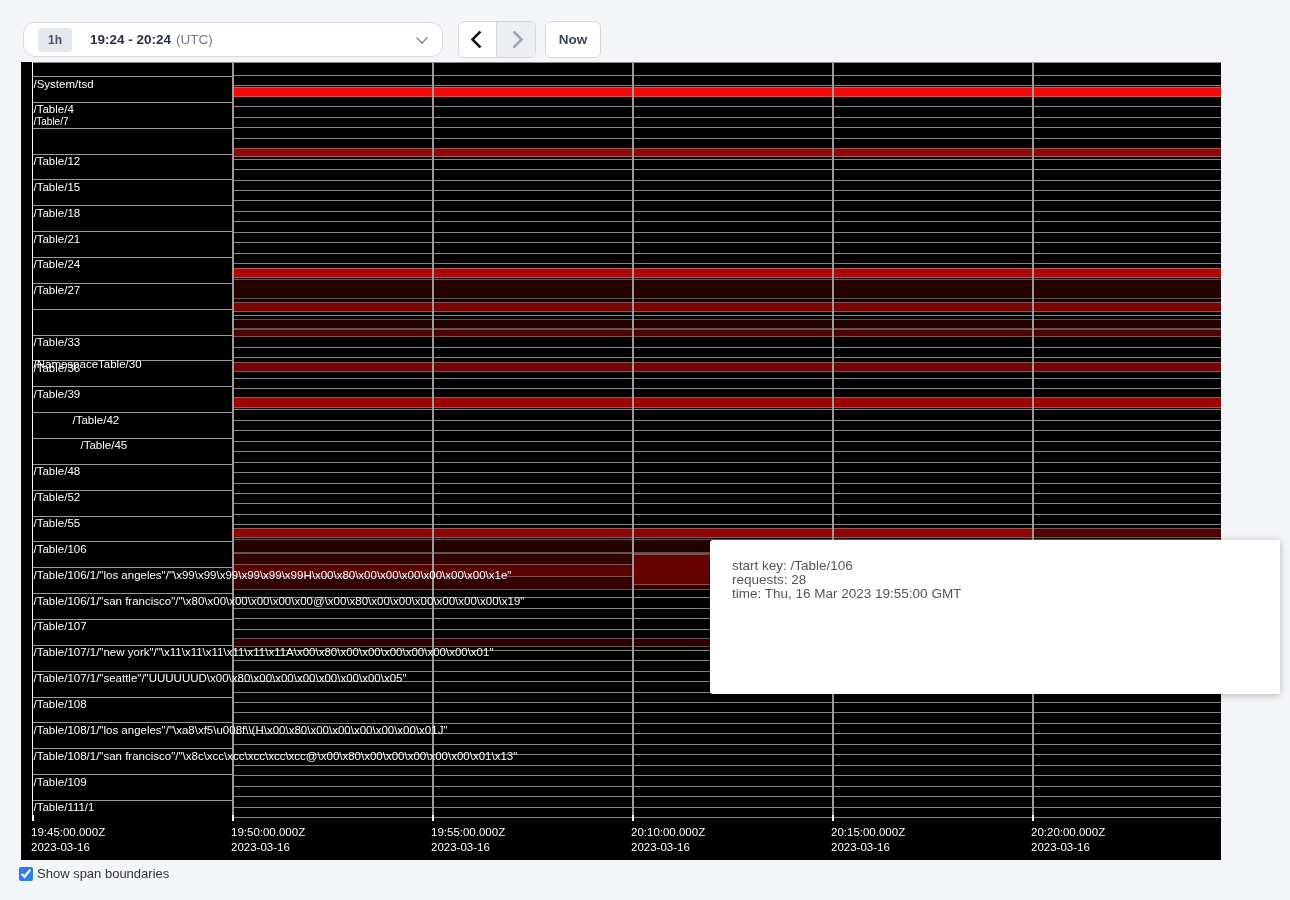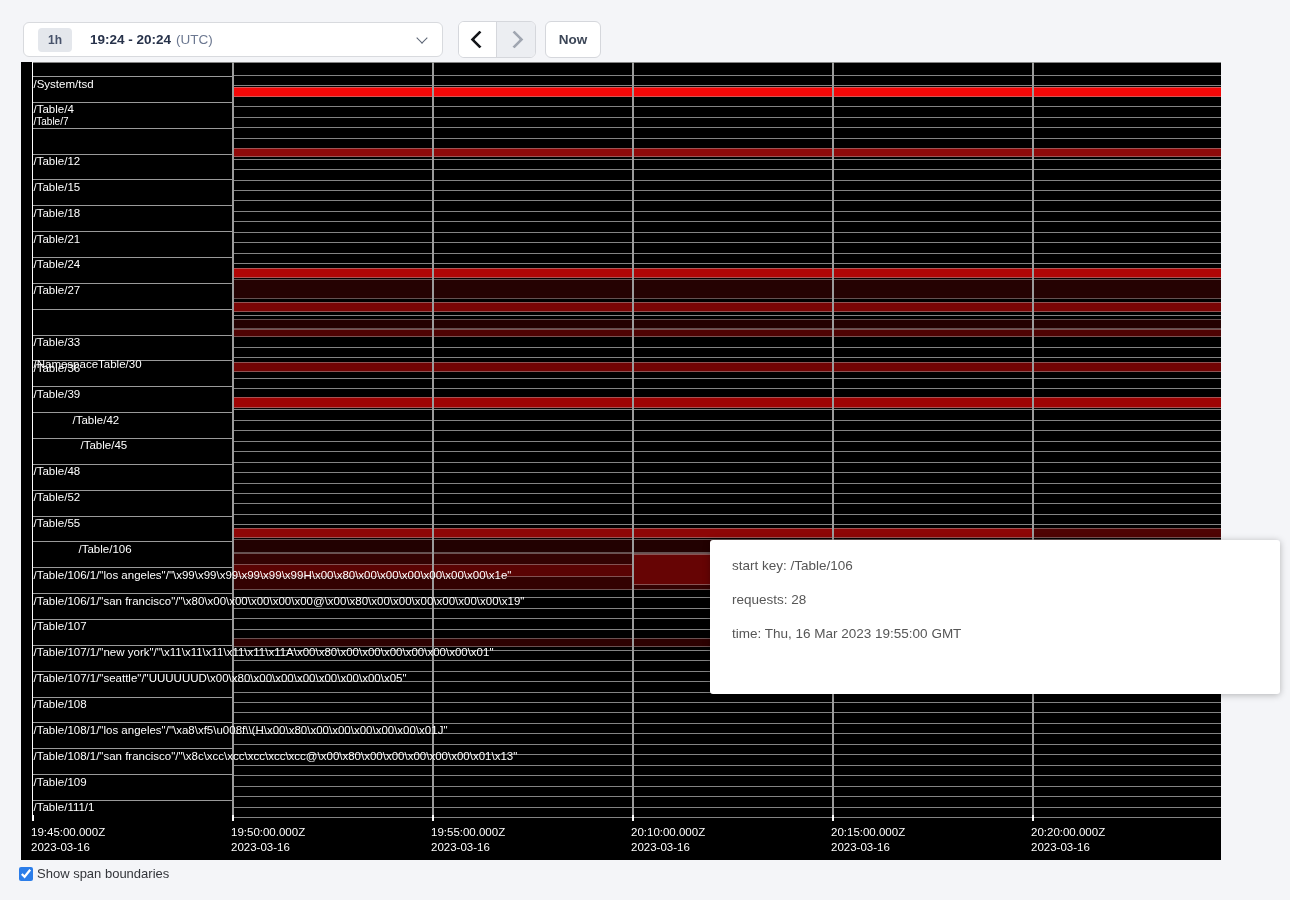--- a/index.html
+++ b/index.html
@@ -6,21 +6,21 @@
   body{
     width:1290px;height:900px;
     background:#f4f5f8;
     font-family:"Liberation Sans",sans-serif;
     position:relative;
     overflow:hidden;
   }
   
   .time-select{
     position:absolute;left:23px;top:22px;width:420px;height:35px;
-    background:#fff;border:1px solid #d8dade;border-radius:6px;
+    background:#fff;border:1px solid #d8dade;border-radius:12px;
     display:flex;align-items:center;box-sizing:border-box;
     padding:0 16px 0 14px;cursor:pointer;
   }
   .preset-badge{
     background:#e4e7ec;color:#47526a;font-weight:bold;font-size:12px;
     padding:5px 10px;border-radius:4px;margin-right:18px;
   }
   .range-label{font-size:13.5px;font-weight:bold;color:#27324a;}
   .tz-label{font-size:13.5px;color:#6c7891;margin-left:5px;}
   .chev-down{
@@ -56,21 +56,21 @@
   
   .keyvis{
     position:absolute;left:21px;top:62px;width:1200px;height:798px;
     background:#000;overflow:hidden;z-index:1;
   }
   
   .kv-tooltip{
     position:absolute;left:710px;top:540px;width:570px;height:154px;
     background:#fff;border-radius:3px;box-sizing:border-box;
     box-shadow:0 1px 7px rgba(0,0,0,.28);
-    padding:19px 22px;display:flex;flex-direction:column;gap:20px;
+    padding:19px 22px;display:flex;flex-direction:column;
     z-index:5;
   }
   .kv-tooltip div{font-size:13.5px;color:#565656;line-height:14px;white-space:nowrap;overflow:hidden;}
   
   .footer-row{
     position:absolute;left:19px;top:866px;display:flex;align-items:center;z-index:2;
   }
   .footer-row input{width:14px;height:14px;margin:0 4px 0 0;accent-color:#2b7de9;cursor:pointer;}
   .footer-row label{font-size:13px;color:#33353a;}
 </style>
@@ -231,21 +231,21 @@
     <div style="position: absolute; left: 12.5px; top: 222.356px; color: rgb(255, 255, 255); font-size: 11.5px; white-space: nowrap;">/Table/27</div>
     <div style="position: absolute; left: 12.5px; top: 248.213px; color: rgb(255, 255, 255); font-size: 11.5px; white-space: nowrap; margin-top: 48px;">/NamespaceTable/30</div>
     <div style="position: absolute; left: 12.5px; top: 274.07px; color: rgb(255, 255, 255); font-size: 11.5px; white-space: nowrap;">/Table/33</div>
     <div style="position: absolute; left: 12.5px; top: 299.927px; color: rgb(255, 255, 255); font-size: 11.5px; white-space: nowrap;">/Table/36</div>
     <div style="position: absolute; left: 12.5px; top: 325.784px; color: rgb(255, 255, 255); font-size: 11.5px; white-space: nowrap;">/Table/39</div>
     <div style="position: absolute; left: 12.5px; top: 351.641px; color: rgb(255, 255, 255); font-size: 11.5px; white-space: nowrap; padding-left: 39px;">/Table/42</div>
     <div style="position: absolute; left: 12.5px; top: 377.498px; color: rgb(255, 255, 255); font-size: 11.5px; white-space: nowrap; padding-left: 47px;">/Table/45</div>
     <div style="position: absolute; left: 12.5px; top: 403.355px; color: rgb(255, 255, 255); font-size: 11.5px; white-space: nowrap;">/Table/48</div>
     <div style="position: absolute; left: 12.5px; top: 429.212px; color: rgb(255, 255, 255); font-size: 11.5px; white-space: nowrap;">/Table/52</div>
     <div style="position: absolute; left: 12.5px; top: 455.069px; color: rgb(255, 255, 255); font-size: 11.5px; white-space: nowrap;">/Table/55</div>
-    <div style="position: absolute; left: 12.5px; top: 480.926px; color: rgb(255, 255, 255); font-size: 11.5px; white-space: nowrap; padding-left: 45px;">/Table/106</div>
+    <div style="position: absolute; left: 12.5px; top: 480.926px; color: rgb(255, 255, 255); font-size: 11.5px; white-space: nowrap;">/Table/106</div>
     <div style="position: absolute; left: 12.5px; top: 506.783px; color: rgb(255, 255, 255); font-size: 11.5px; white-space: nowrap;">/Table/106/1/"los angeles"/"\x99\x99\x99\x99\x99\x99H\x00\x80\x00\x00\x00\x00\x00\x00\x1e"</div>
     <div style="position: absolute; left: 12.5px; top: 532.64px; color: rgb(255, 255, 255); font-size: 11.5px; white-space: nowrap;">/Table/106/1/"san francisco"/"\x80\x00\x00\x00\x00\x00@\x00\x80\x00\x00\x00\x00\x00\x00\x19"</div>
     <div style="position: absolute; left: 12.5px; top: 558.497px; color: rgb(255, 255, 255); font-size: 11.5px; white-space: nowrap;">/Table/107</div>
     <div style="position: absolute; left: 12.5px; top: 584.354px; color: rgb(255, 255, 255); font-size: 11.5px; white-space: nowrap;">/Table/107/1/"new york"/"\x11\x11\x11\x11\x11\x11A\x00\x80\x00\x00\x00\x00\x00\x00\x01"</div>
     <div style="position: absolute; left: 12.5px; top: 610.211px; color: rgb(255, 255, 255); font-size: 11.5px; white-space: nowrap;">/Table/107/1/"seattle"/"UUUUUUD\x00\x80\x00\x00\x00\x00\x00\x00\x05"</div>
     <div style="position: absolute; left: 12.5px; top: 636.068px; color: rgb(255, 255, 255); font-size: 11.5px; white-space: nowrap;">/Table/108</div>
     <div style="position: absolute; left: 12.5px; top: 661.925px; color: rgb(255, 255, 255); font-size: 11.5px; white-space: nowrap;">/Table/108/1/"los angeles"/"\xa8\xf5\u008f\\(H\x00\x80\x00\x00\x00\x00\x00\x01J"</div>
     <div style="position: absolute; left: 12.5px; top: 687.782px; color: rgb(255, 255, 255); font-size: 11.5px; white-space: nowrap;">/Table/108/1/"san francisco"/"\x8c\xcc\xcc\xcc\xcc\xcc@\x00\x80\x00\x00\x00\x00\x00\x01\x13"</div>
     <div style="position: absolute; left: 12.5px; top: 713.639px; color: rgb(255, 255, 255); font-size: 11.5px; white-space: nowrap;">/Table/109</div>
     <div style="position: absolute; left: 12.5px; top: 739.496px; color: rgb(255, 255, 255); font-size: 11.5px; white-space: nowrap;">/Table/111/1</div>

